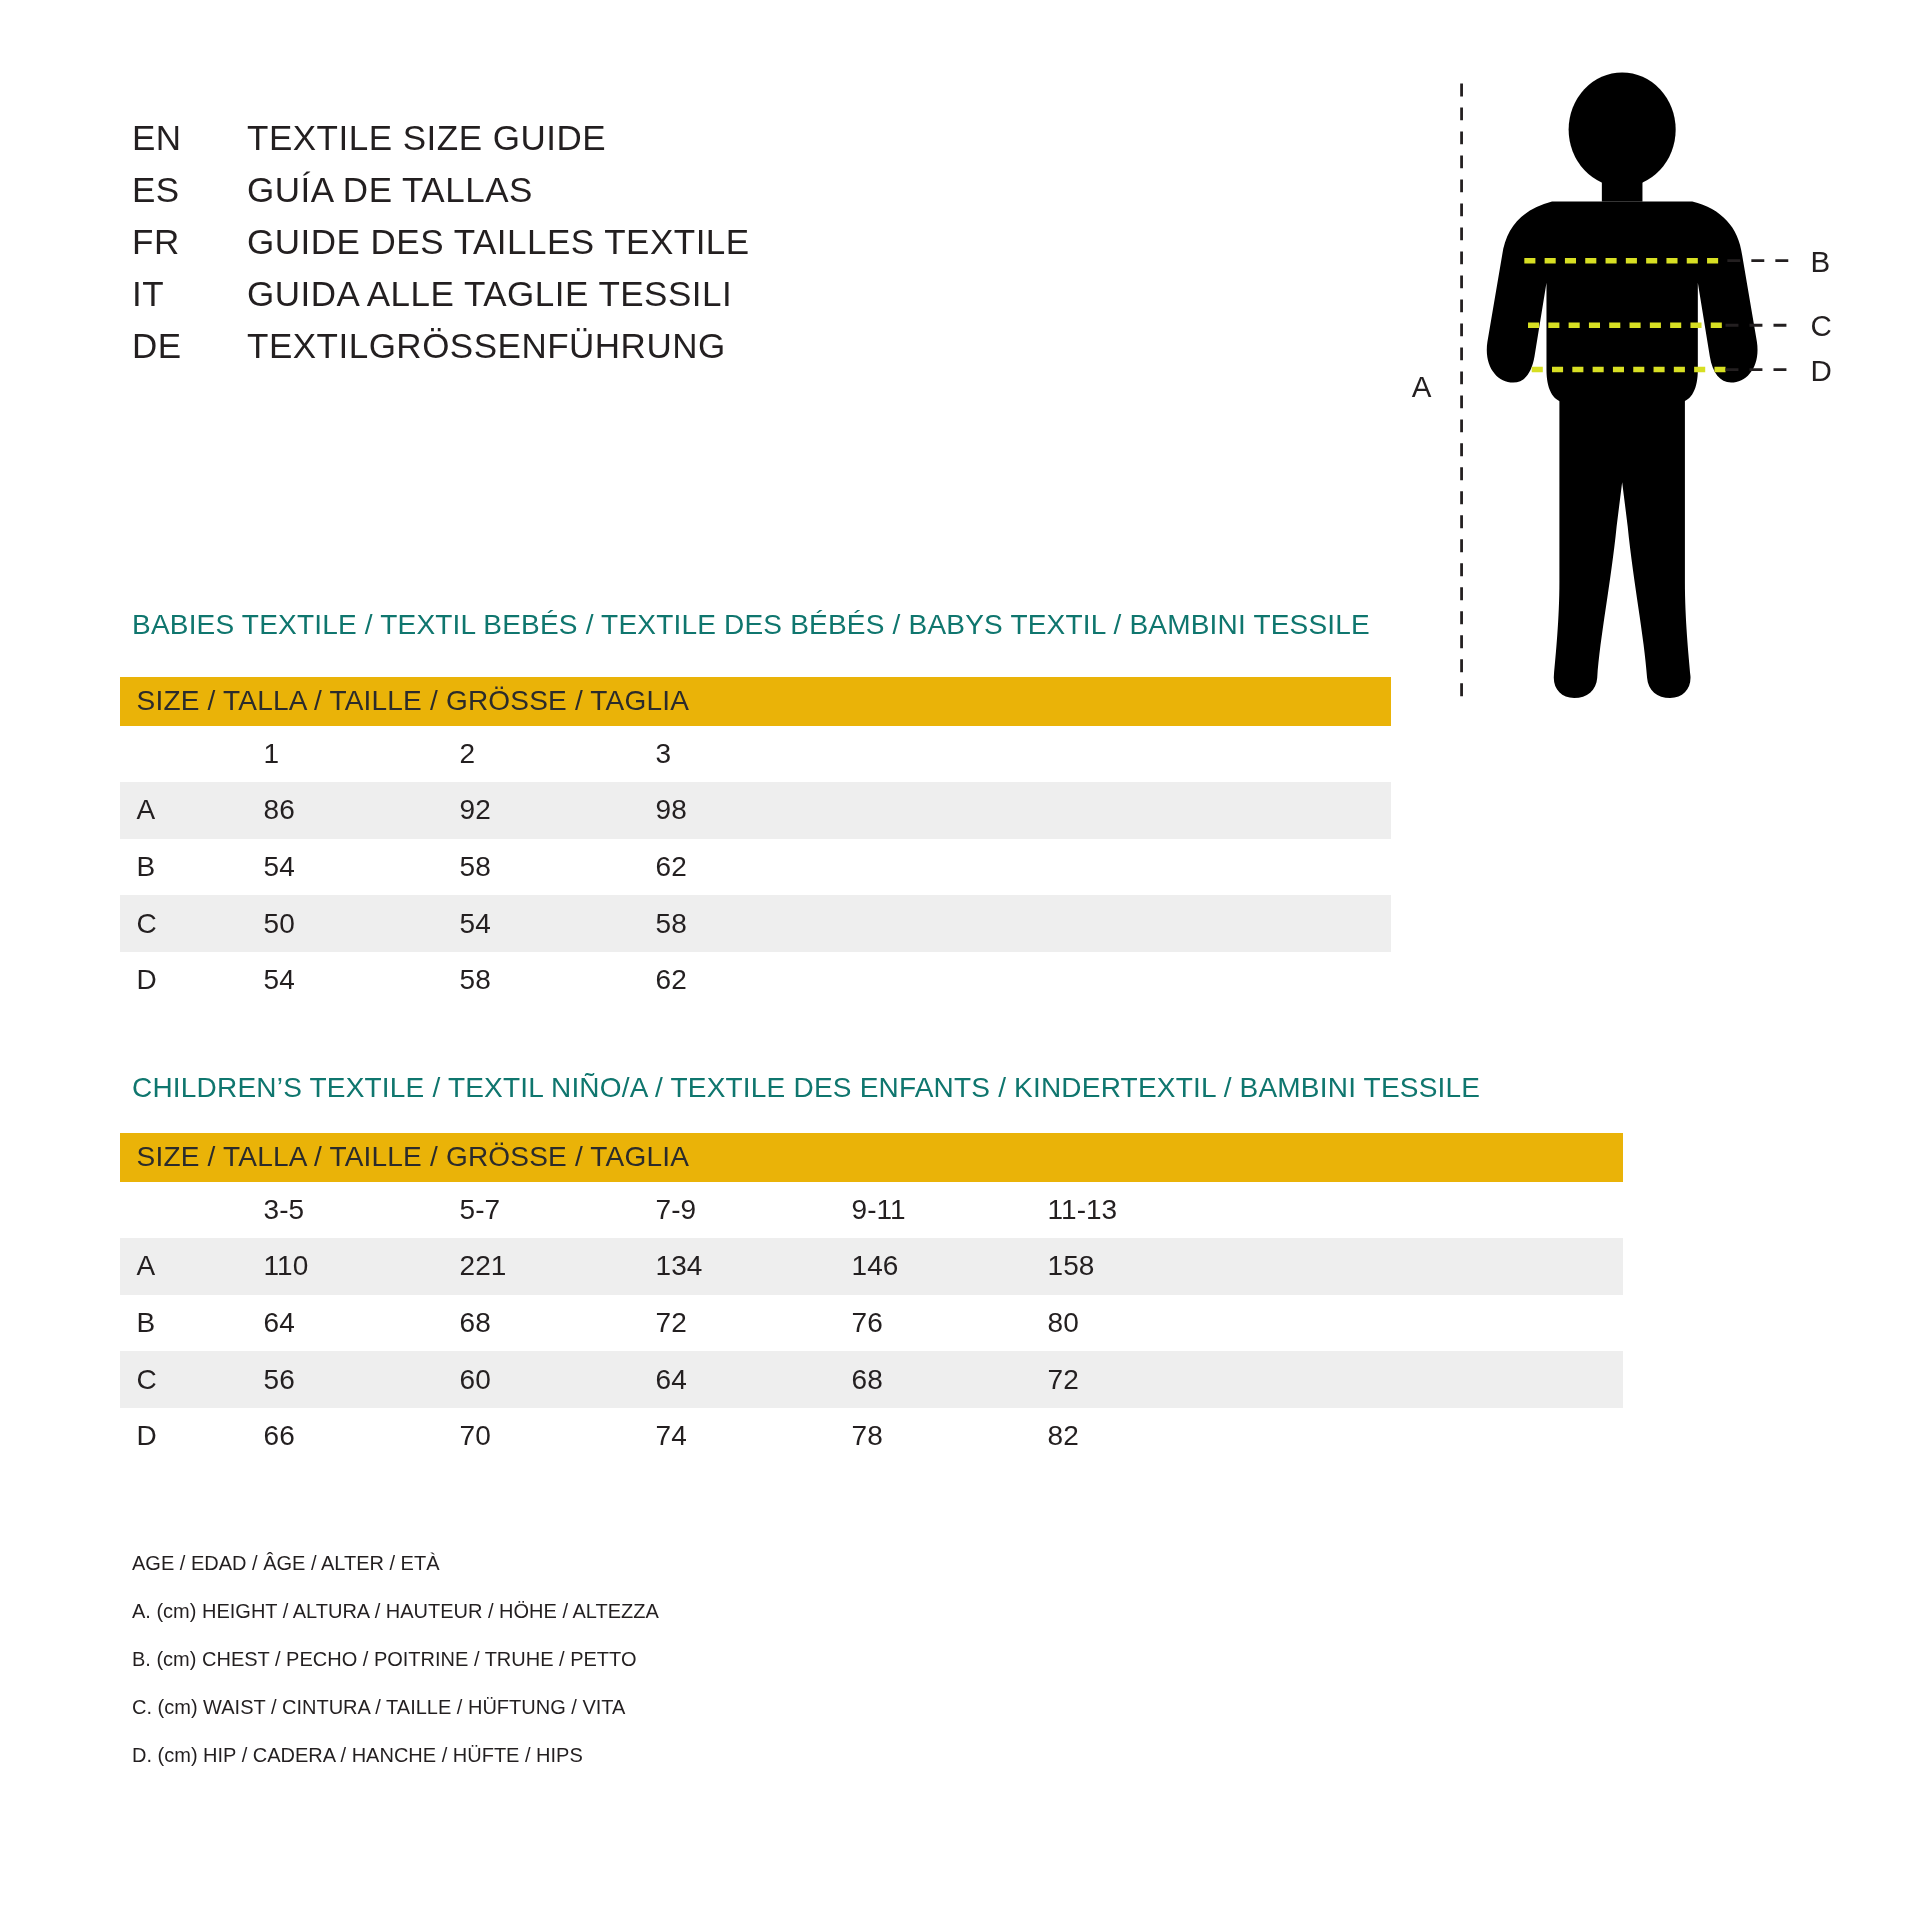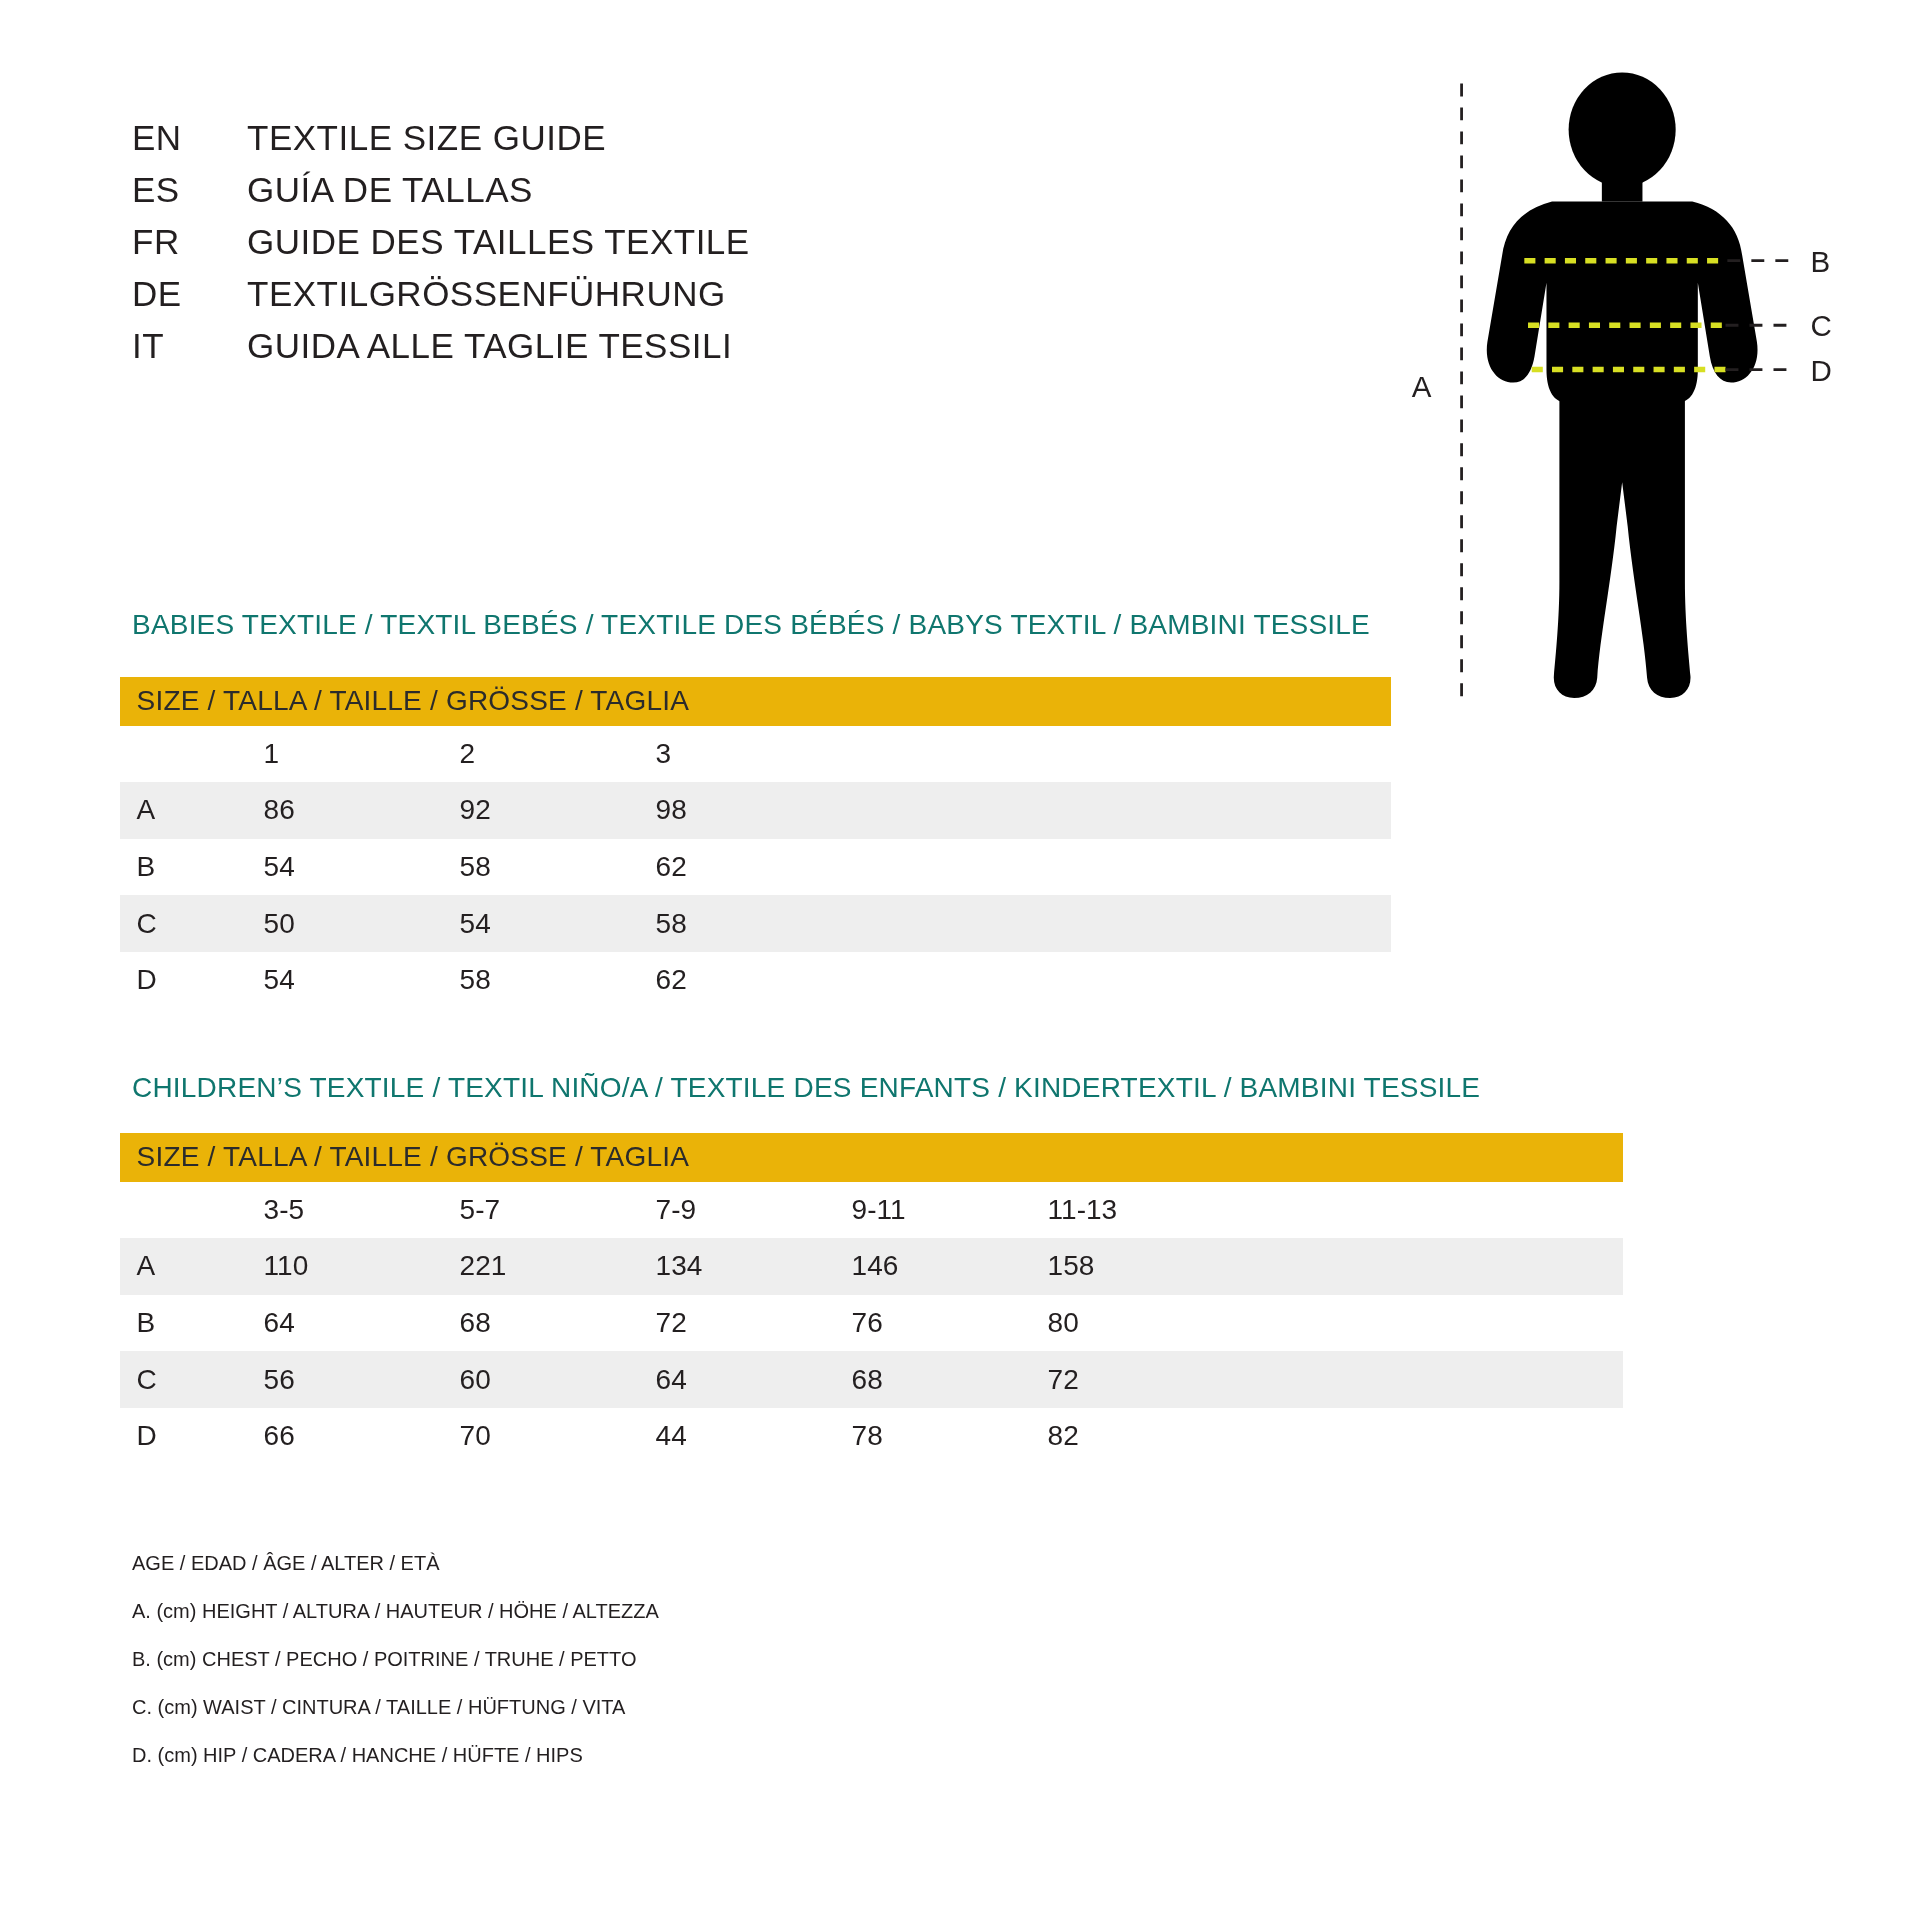--- a/index.html
+++ b/index.html
@@ -142,26 +142,26 @@
     </div>
     <div class="lang-row">
       <span class="lang-code">ES</span>
       <span class="lang-title">GUÍA DE TALLAS</span>
     </div>
     <div class="lang-row">
       <span class="lang-code">FR</span>
       <span class="lang-title">GUIDE DES TAILLES TEXTILE</span>
     </div>
     <div class="lang-row">
+      <span class="lang-code">IT</span>
+      <span class="lang-title">GUIDA ALLE TAGLIE TESSILI</span>
+    </div>
+    <div class="lang-row">
       <span class="lang-code">DE</span>
       <span class="lang-title">TEXTILGRÖSSENFÜHRUNG</span>
-    </div>
-    <div class="lang-row">
-      <span class="lang-code">IT</span>
-      <span class="lang-title">GUIDA ALLE TAGLIE TESSILI</span>
     </div>
   </div>
 
   <div class="figure-area">
     <svg width="480" height="646" viewBox="0 0 520 700">
 
       <line x1="84" y1="20" x2="84" y2="690" stroke="#231f20" stroke-width="3" stroke-dasharray="14 12"></line>
       <text x="30" y="360" class="fig-letter" font-size="32" font-family="Liberation Sans, sans-serif">A</text>
 
       <g fill="#000000">
@@ -323,21 +323,21 @@
         <td class="val"><span class="valpad">60</span></td>
         <td class="val"><span class="valpad">64</span></td>
         <td class="val"><span class="valpad">68</span></td>
         <td class="val"><span class="valpad">72</span></td>
         <td></td>
       </tr>
       <tr>
         <td class="rowlabel">D</td>
         <td class="val"><span class="valpad">66</span></td>
         <td class="val"><span class="valpad">70</span></td>
-        <td class="val"><span class="valpad">44</span></td>
+        <td class="val"><span class="valpad">74</span></td>
         <td class="val"><span class="valpad">78</span></td>
         <td class="val"><span class="valpad">82</span></td>
         <td></td>
       </tr>
     </tbody>
   </table>
 
   <div class="legend">
     <div class="legend-line">AGE / EDAD / ÂGE / ALTER / ETÀ</div>
     <div class="legend-line">A. (cm) HEIGHT / ALTURA / HAUTEUR / HÖHE / ALTEZZA</div>

